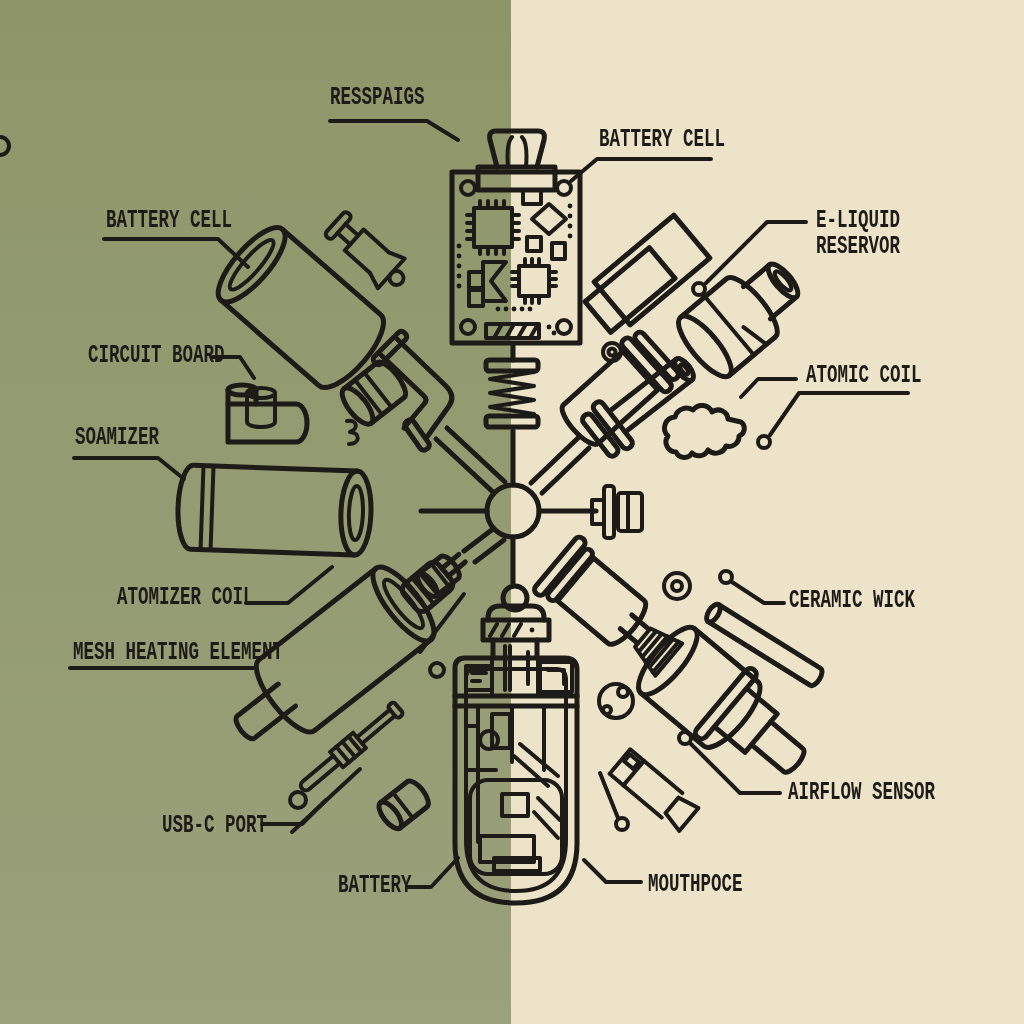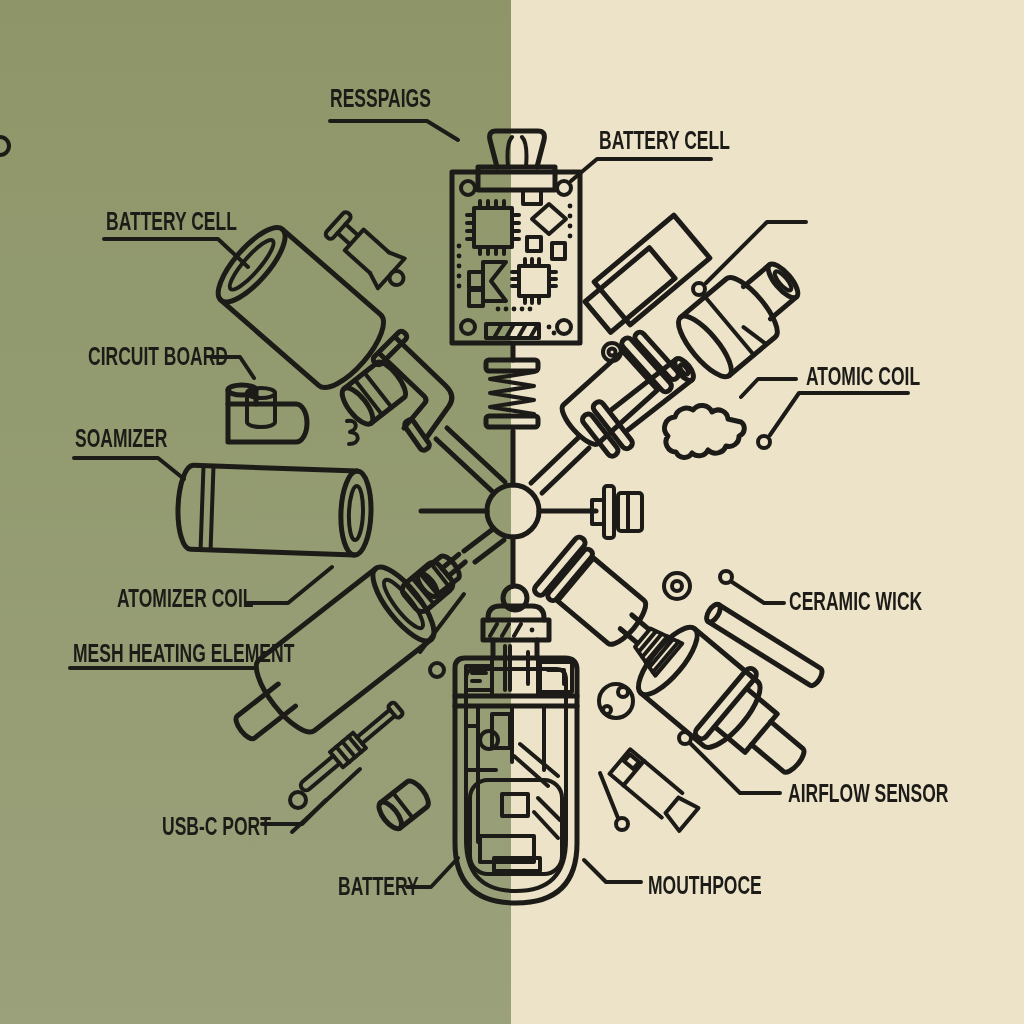--- a/index.html
+++ b/index.html
@@ -1,17 +1,17 @@
 <!DOCTYPE html>
 <html style="--left-bg-top: #8e9669; --left-bg-bottom: #9aa17b; --right-bg: #ece3c8; --ink: #1c1b17;"><head>
 <meta charset="utf-8">
 <style>
   html,body{margin:0;padding:0;background:#777;}
   #canvas{position:relative;width:1024px;height:1024px;overflow:hidden;
-          font-family:Liberation Sans, sans-serif;}
+          font-family:Liberation Mono, monospace;}
   .bg{position:absolute;top:0;height:1024px;}
   #bg-left{left:0;width:511px;background:linear-gradient(180deg,var(--left-bg-top,#8e9669),var(--left-bg-bottom,#9aa17b));}
   #bg-right{left:511px;width:513px;background:var(--right-bg,#ece3c8);}
   svg{position:absolute;left:0;top:0;}
   .art{stroke:var(--ink,#1c1b17);stroke-width:5;fill:none;stroke-linecap:round;stroke-linejoin:round;}
   .thin{stroke-width:4;}
   .dot{fill:var(--ink,#1c1b17);stroke:none;}
   .lbl{position:absolute;color:var(--ink,#1c1b17);font-weight:700;font-size:25px;
        letter-spacing:0px;white-space:nowrap;transform:scaleX(0.7);transform-origin:0 0;line-height:26px;}
 </style>
@@ -372,20 +372,24 @@
         <rect x="480" y="836" width="54" height="26"></rect>
         <path d="M 538,798 L 560,820 M 534,812 L 558,838"></path>
         <rect x="494" y="858" width="46" height="13"></rect>
       </g>
     </g>
   </svg>
 
   <div class="lbl" style="left:330px;top:85px">RESSPAIGS</div>
   <div class="lbl" style="left:599px;top:127px">BATTERY CELL</div>
   <div class="lbl" style="left:106px;top:208px">BATTERY CELL</div>
+  <div style="position:absolute;left:816px;top:208px">
+    <div class="lbl" style="position:static">E-LIQUID</div>
+    <div class="lbl" style="position:static">RESERVOR</div>
+  </div>
   <div class="lbl" style="left:88px;top:343px">CIRCUIT BOARD</div>
   <div class="lbl" style="left:806px;top:363px">ATOMIC COIL</div>
   <div class="lbl" style="left:75px;top:425px">SOAMIZER</div>
   <div class="lbl" style="left:117px;top:585px">ATOMIZER COIL</div>
   <div class="lbl" style="left:789px;top:588px">CERAMIC WICK</div>
   <div class="lbl" style="left:73px;top:640px">MESH HEATING ELEMENT</div>
   <div class="lbl" style="left:788px;top:780px">AIRFLOW SENSOR</div>
   <div class="lbl" style="left:162px;top:813px">USB-C PORT</div>
   <div class="lbl" style="left:338px;top:873px">BATTERY</div>
   <div class="lbl" style="left:648px;top:872px">MOUTHPOCE</div>

